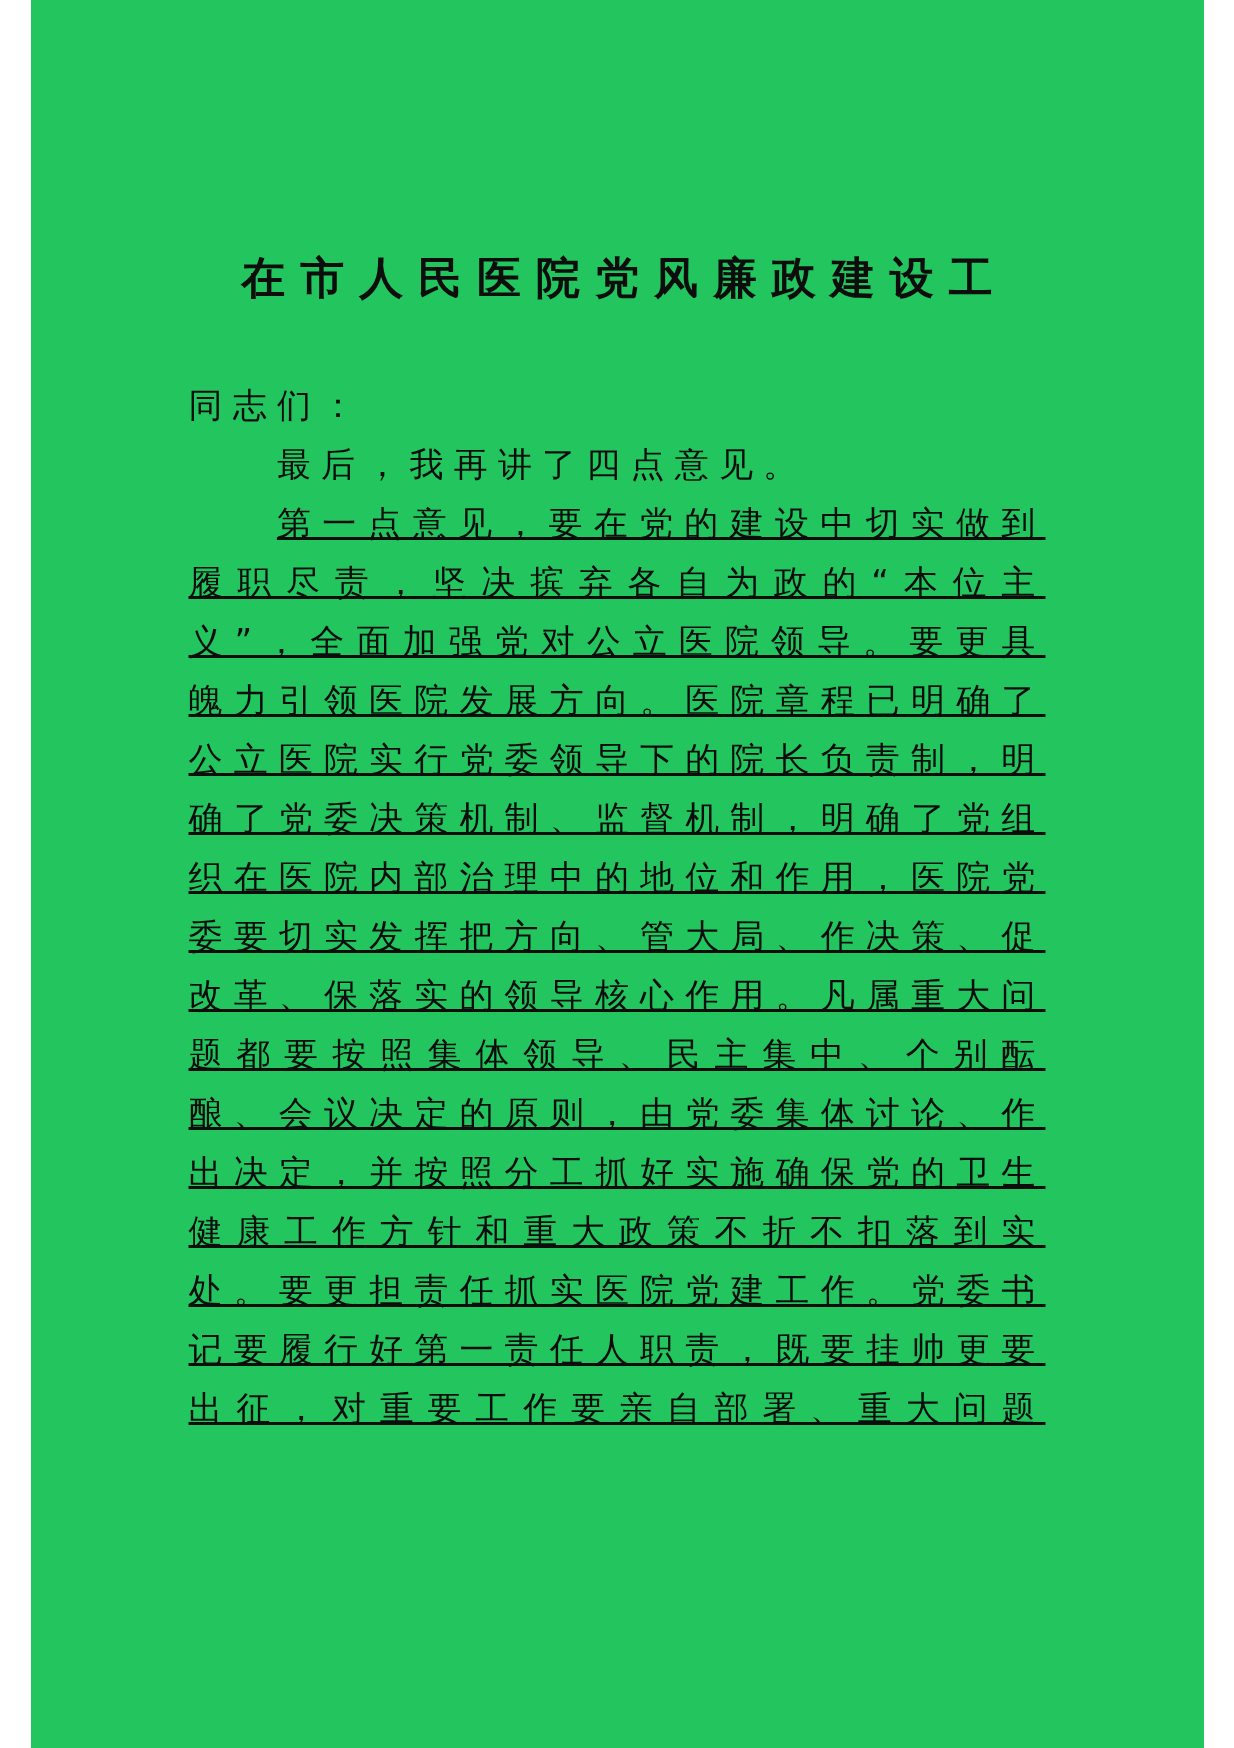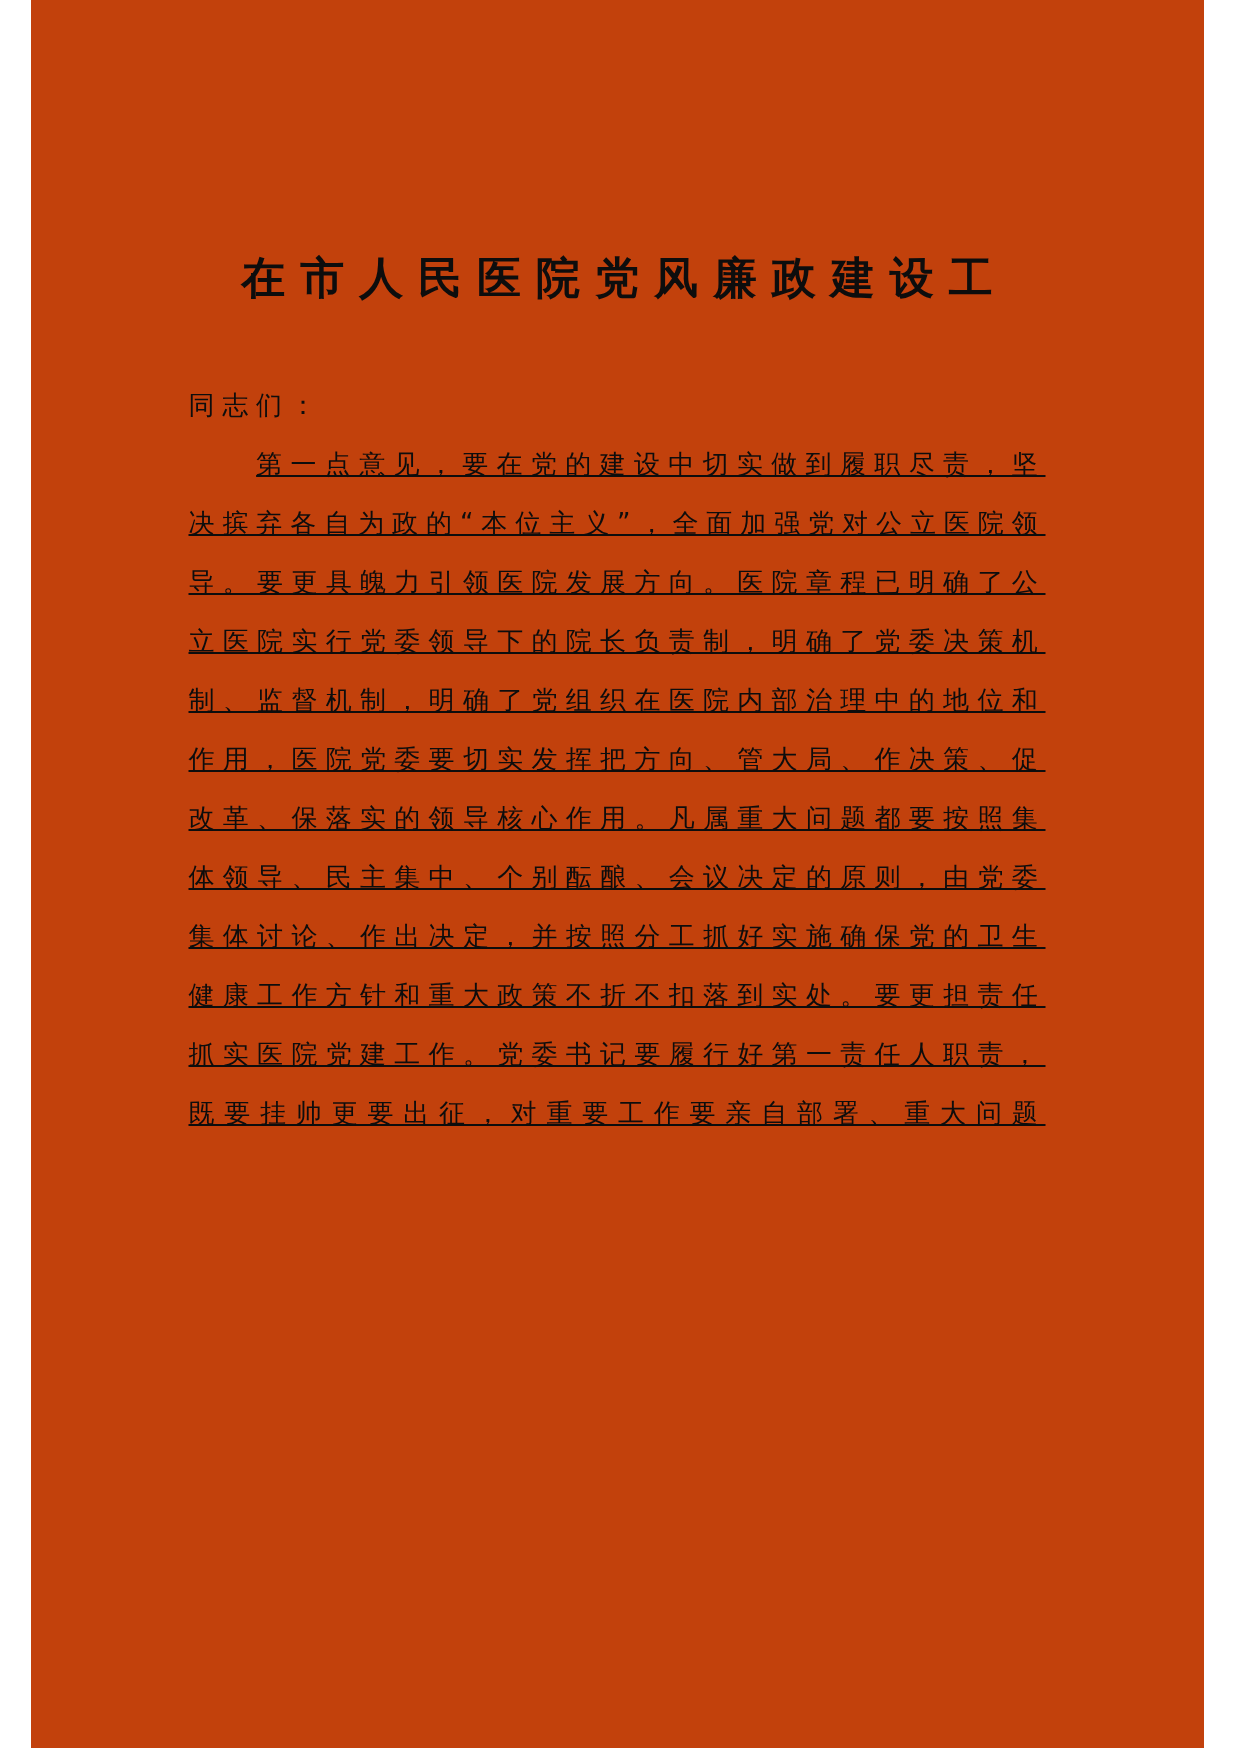--- a/index.html
+++ b/index.html
@@ -8,41 +8,41 @@
     background: #ffffff;
   }
   body {
     font-family: "DejaVu Sans", "Liberation Sans", sans-serif;
   }
   .page {
     position: relative;
     width: 1173px;
     height: 1748px;
     margin: 0 auto;
-    background: #c2410c;
+    background: #22c55e;
     color: #111111;
     box-sizing: border-box;
     padding: 238px 158px 0 158px;
     overflow: hidden;
   }
   .doc-title {
     font-weight: 700;
     font-size: 44px;
     line-height: 80px;
     text-align: center;
     letter-spacing: 0.34em;
     color: #0d0d0d;
   }
   .doc-title .title-line {
     
     padding-left: 0.34em;
   }
   .doc-body {
     margin-top: 58px;
-    font-size: 26px;
+    font-size: 34px;
     line-height: 59px;
     letter-spacing: 0.30em;
     color: #0d0d0d;
   }
   .para {
     margin: 0;
     text-align: justify;
     text-justify: inter-ideograph;
     word-break: break-all;
   }
@@ -58,16 +58,17 @@
 <body>
 
 <div class="page">
 
   <div class="doc-title">
     <div class="title-line">在市人民医院党风廉政建设工</div>
   </div>
 
   <div class="doc-body">
     <p class="para">同志们：</p>
+    <p class="para indent">最后，我再讲了四点意见。</p>
     <p class="para indent fill-last">第一点意见，要在党的建设中切实做到履职尽责，坚决摈弃各自为政的“本位主义”，全面加强党对公立医院领导。要更具魄力引领医院发展方向。医院章程已明确了公立医院实行党委领导下的院长负责制，明确了党委决策机制、监督机制，明确了党组织在医院内部治理中的地位和作用，医院党委要切实发挥把方向、管大局、作决策、促改革、保落实的领导核心作用。凡属重大问题都要按照集体领导、民主集中、个别酝酿、会议决定的原则，由党委集体讨论、作出决定，并按照分工抓好实施确保党的卫生健康工作方针和重大政策不折不扣落到实处。要更担责任抓实医院党建工作。党委书记要履行好第一责任人职责，既要挂帅更要出征，对重要工作要亲自部署、重大问题</p>
   </div>
 
 </div>
 
 </body></html>

